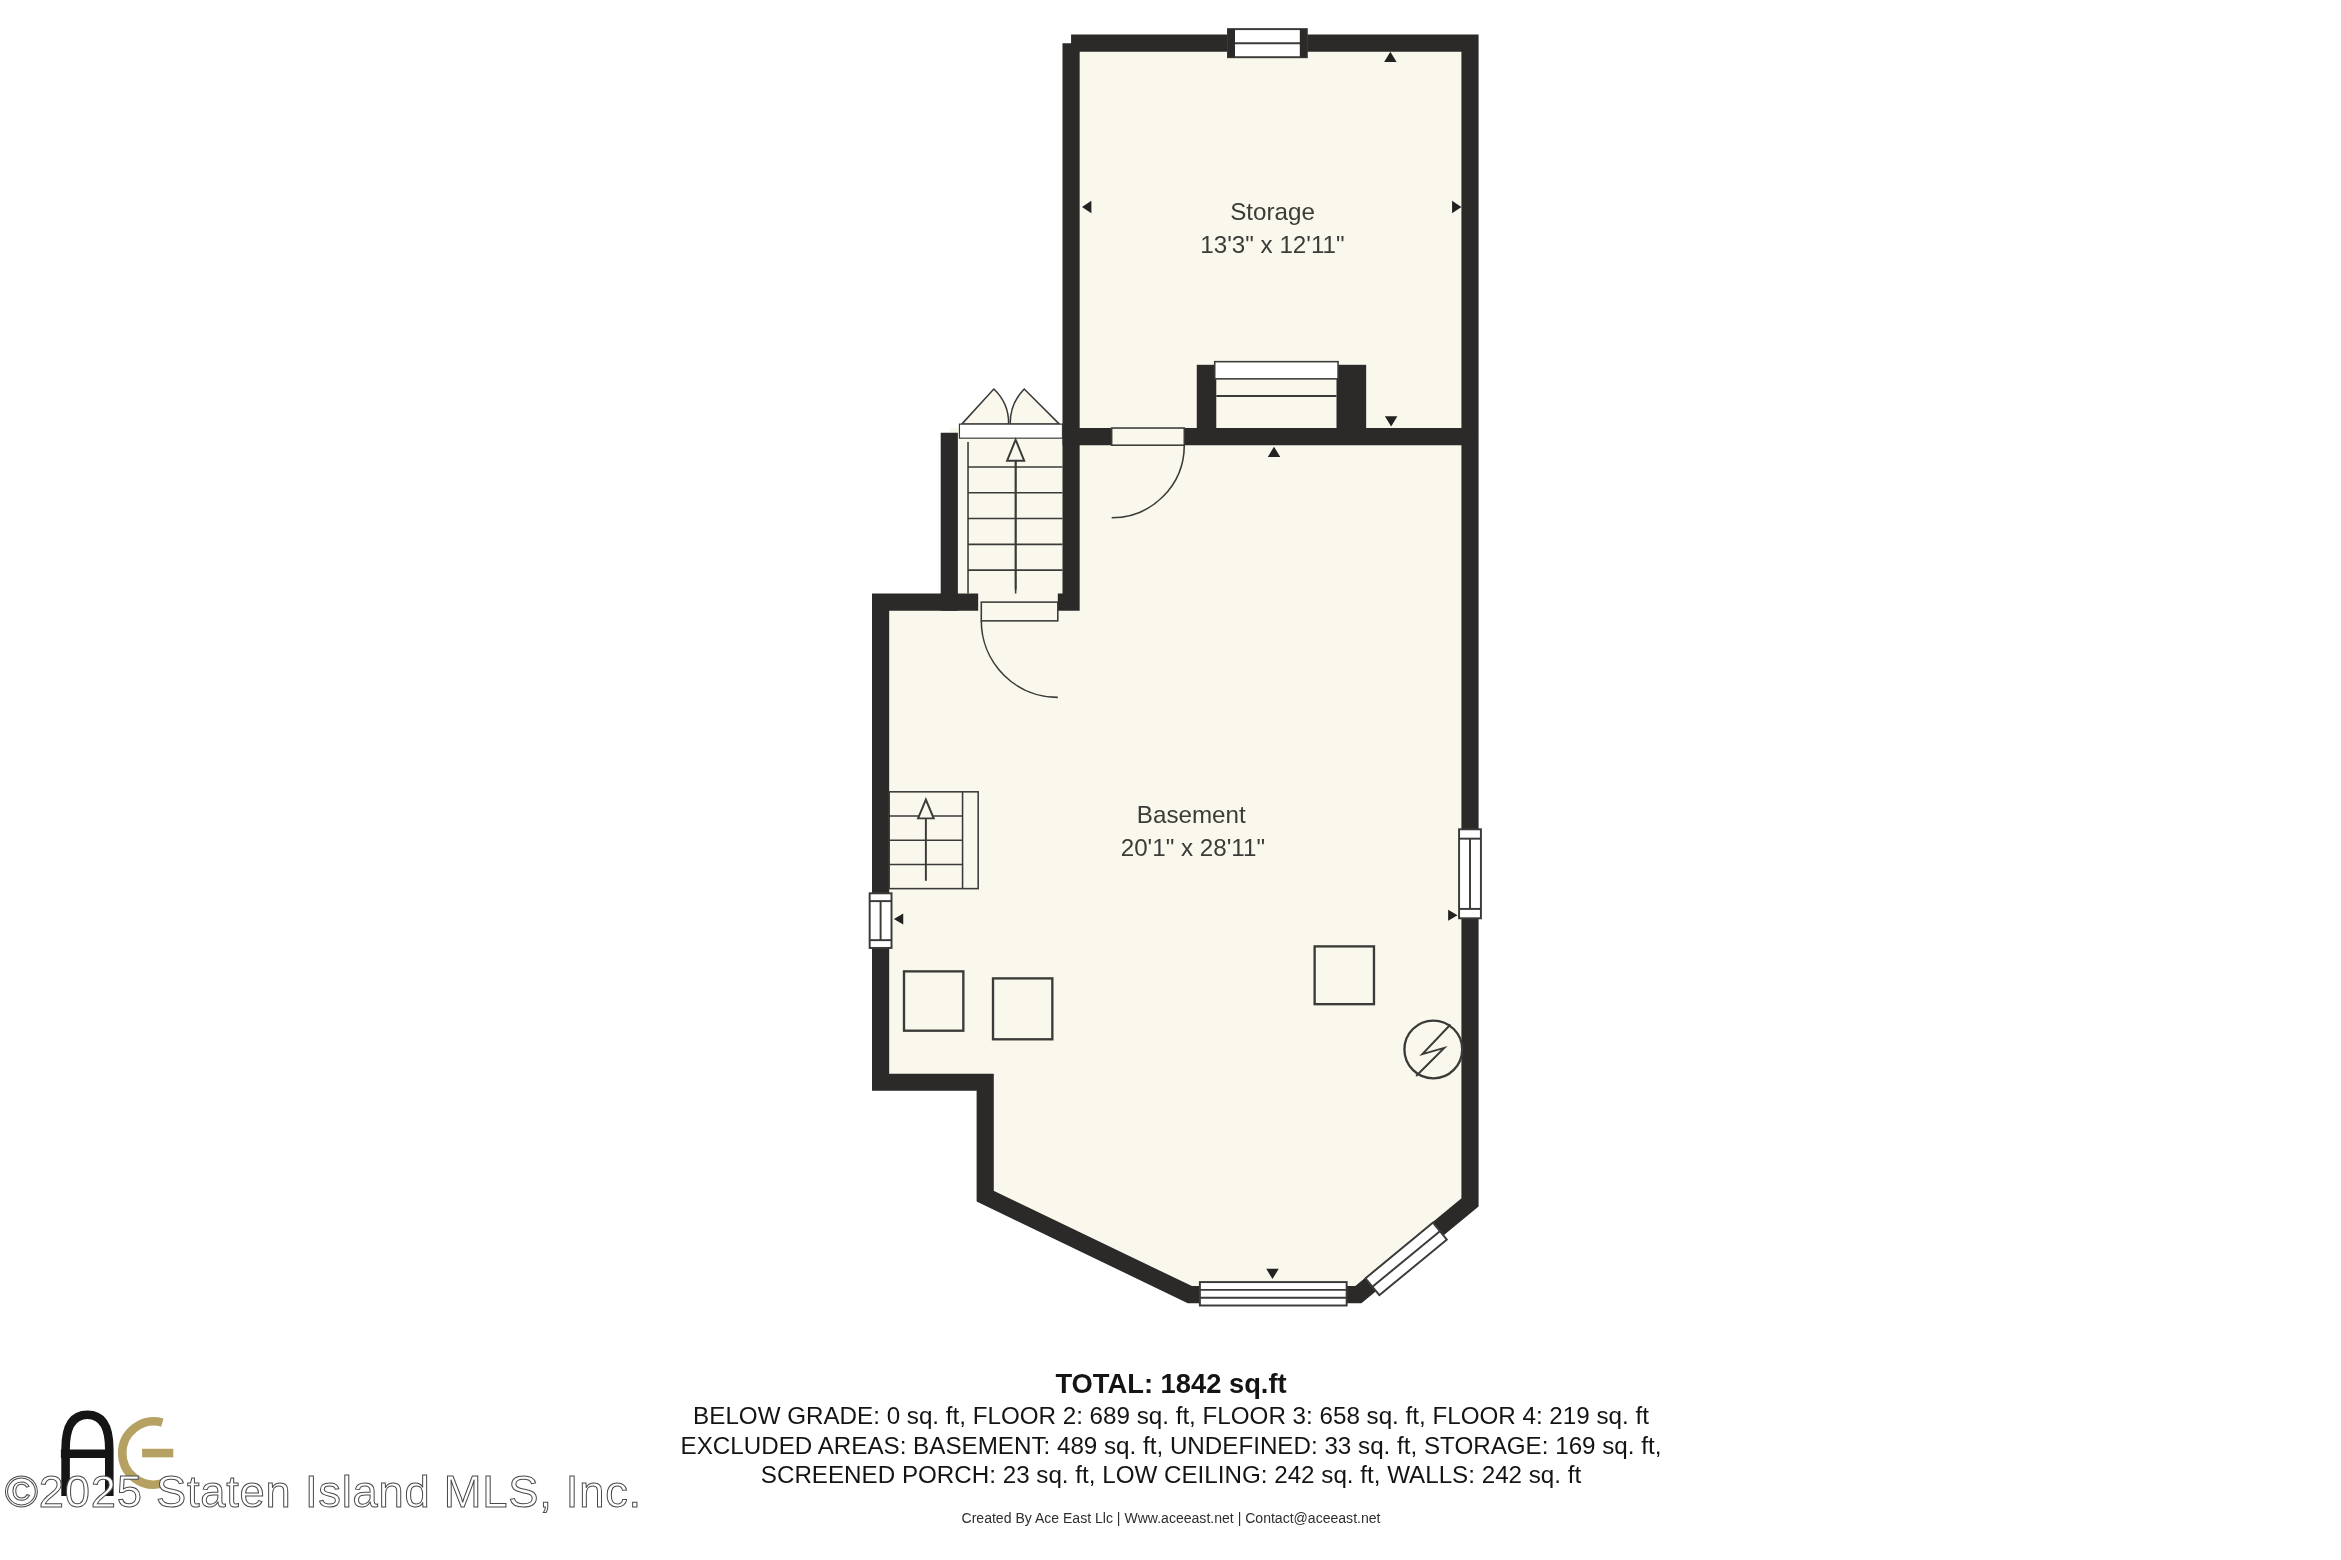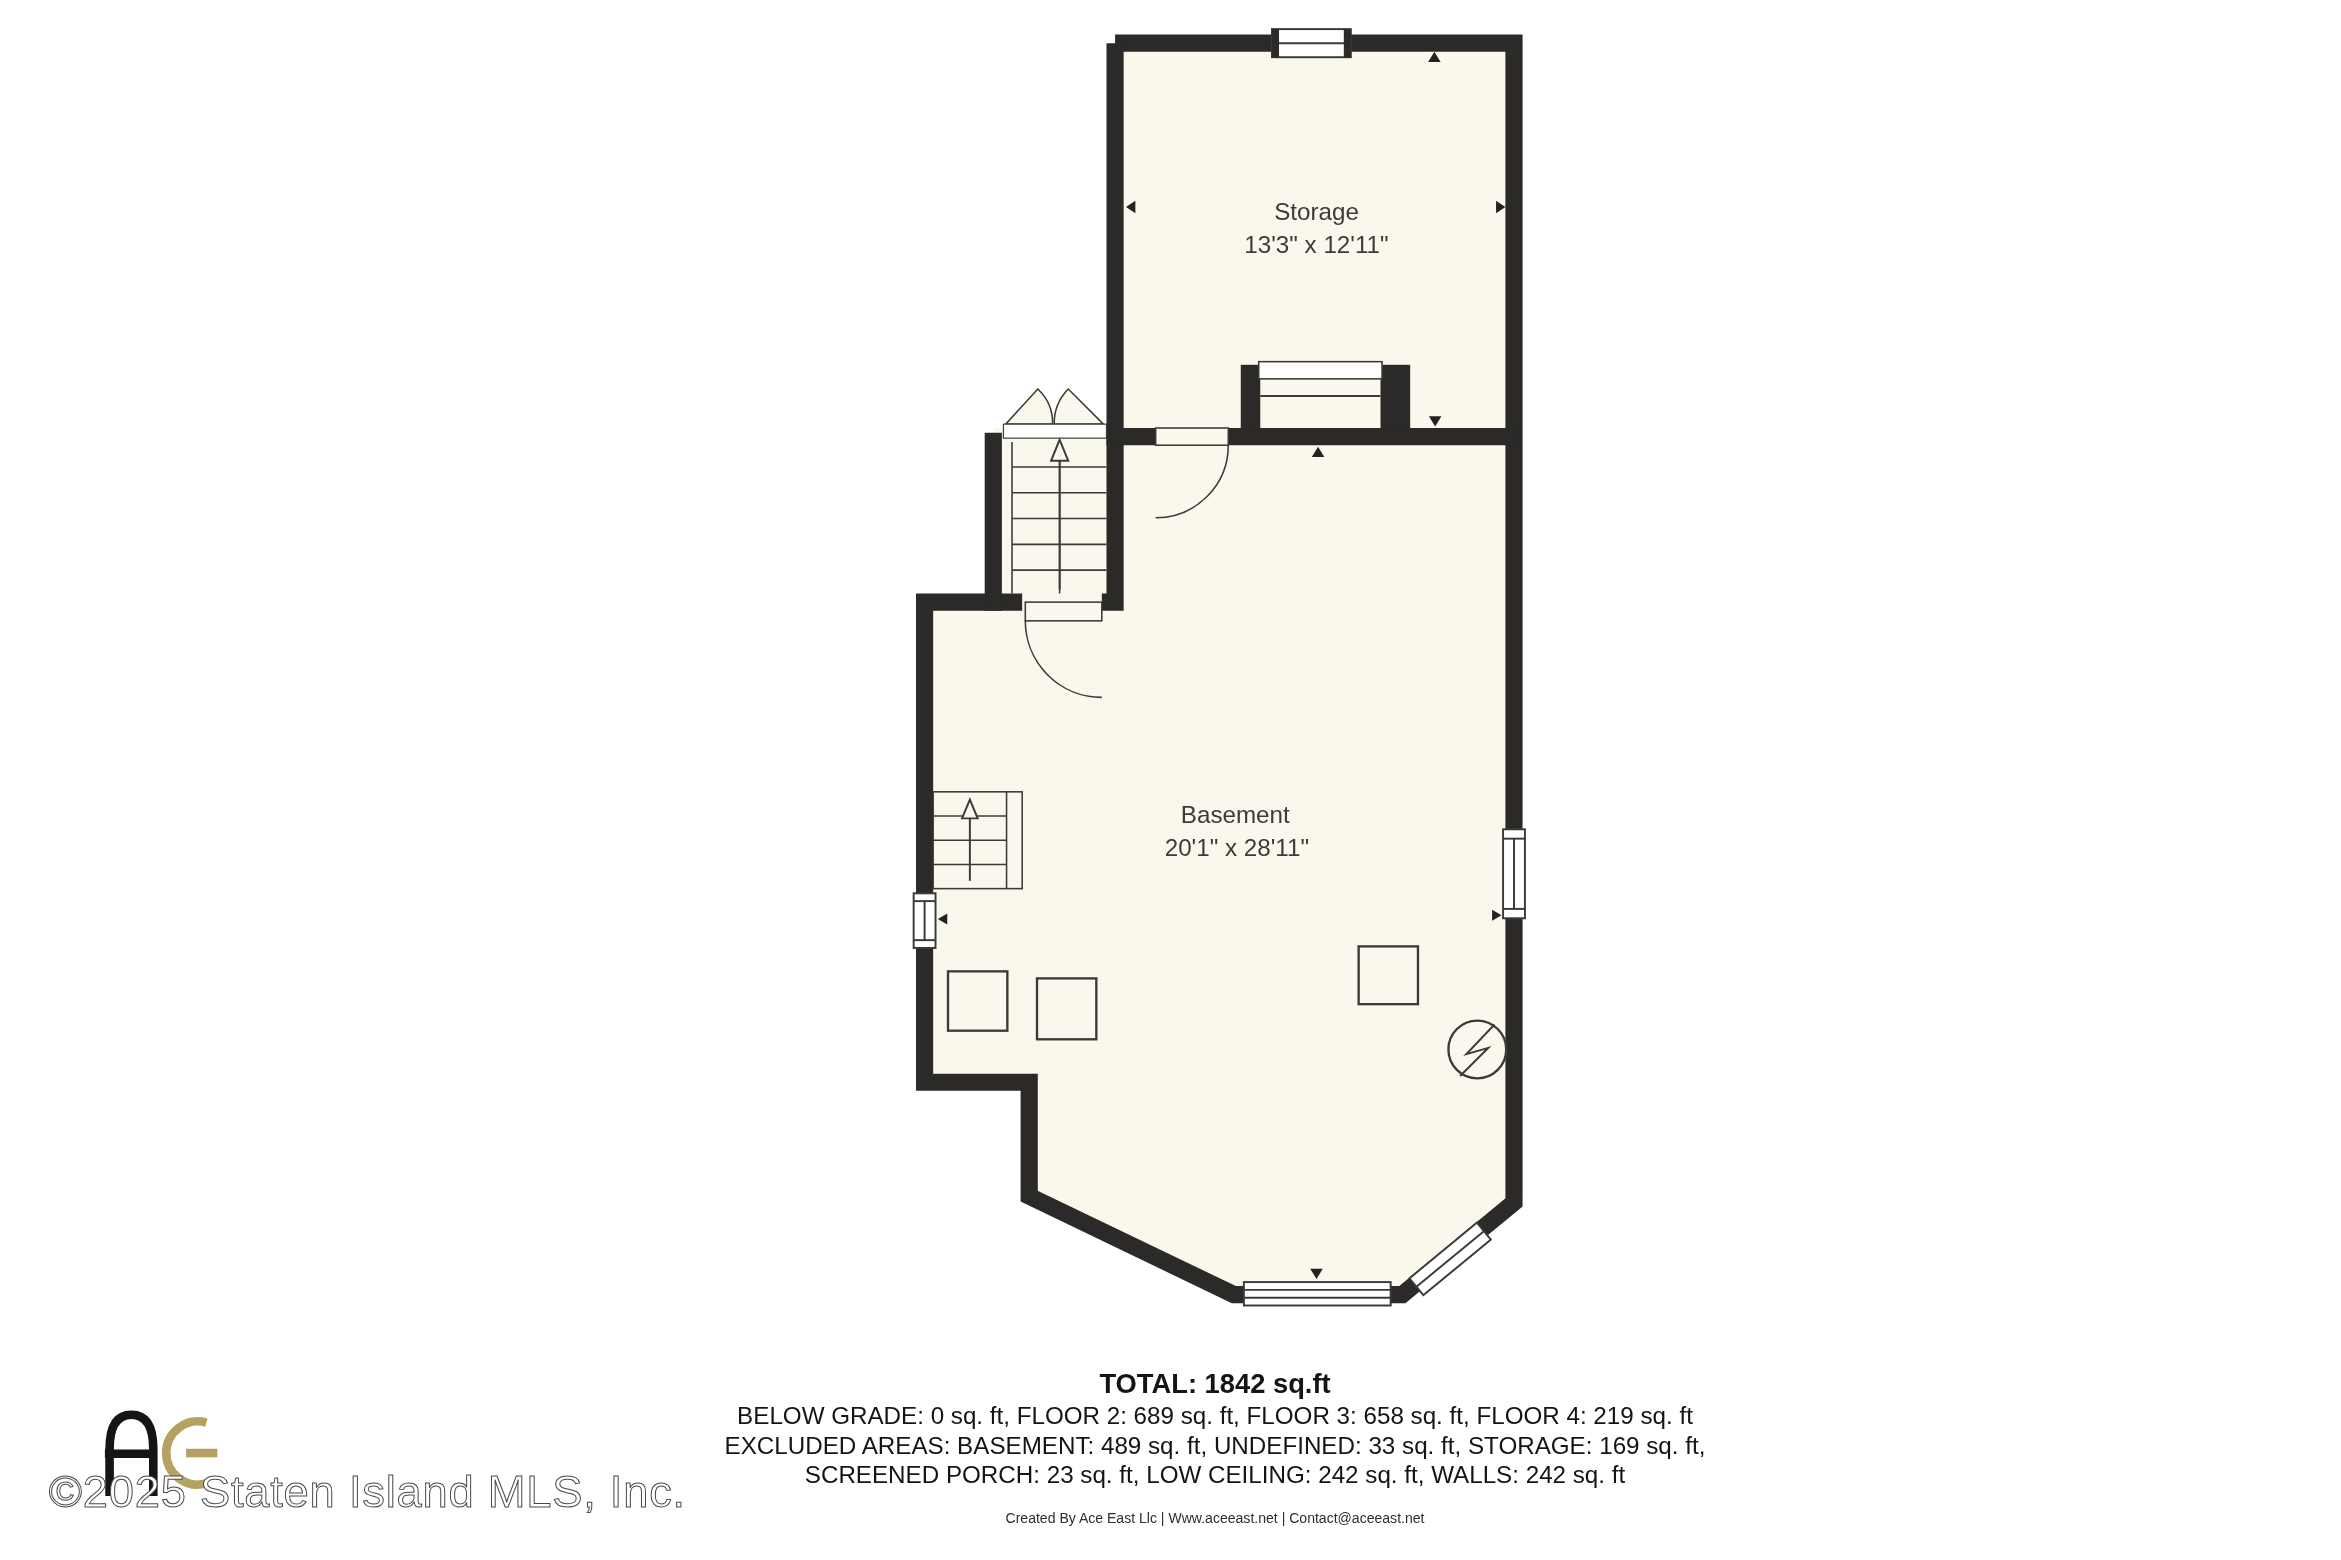--- a/index.html
+++ b/index.html
@@ -1,21 +1,21 @@
 <!DOCTYPE html>
 <html style="font-size:12.5px"><head>
 <meta charset="utf-8">
 <style>
   html, body { margin: 0; padding: 0; background: #ffffff; }
   body {
     width: 2342px; height: 1561px;
     font-family: "Liberation Sans", "DejaVu Sans", sans-serif;
     position: relative; overflow: hidden;
   }
-  #plan-stage { position: absolute; inset: 0; padding-left: 44px; }
+  #plan-stage { position: absolute; inset: 0; }
   svg text { user-select: none; }
   .room-label   { font-size: 31px; fill: #3c3b37; }
   .summary-total{ font-size: 35px; font-weight: bold; fill: #141414; }
   .summary-line { font-size: 31px; fill: #141414; }
   .footer-line  { font-size: 18px; fill: #2e2e2e; }
   .watermark-text { font-size: 58px; fill: #ffffff; stroke: #4a4a4a; stroke-width: 1.3px; letter-spacing: 1px; }
 </style>
 </head>
 <body>
 

